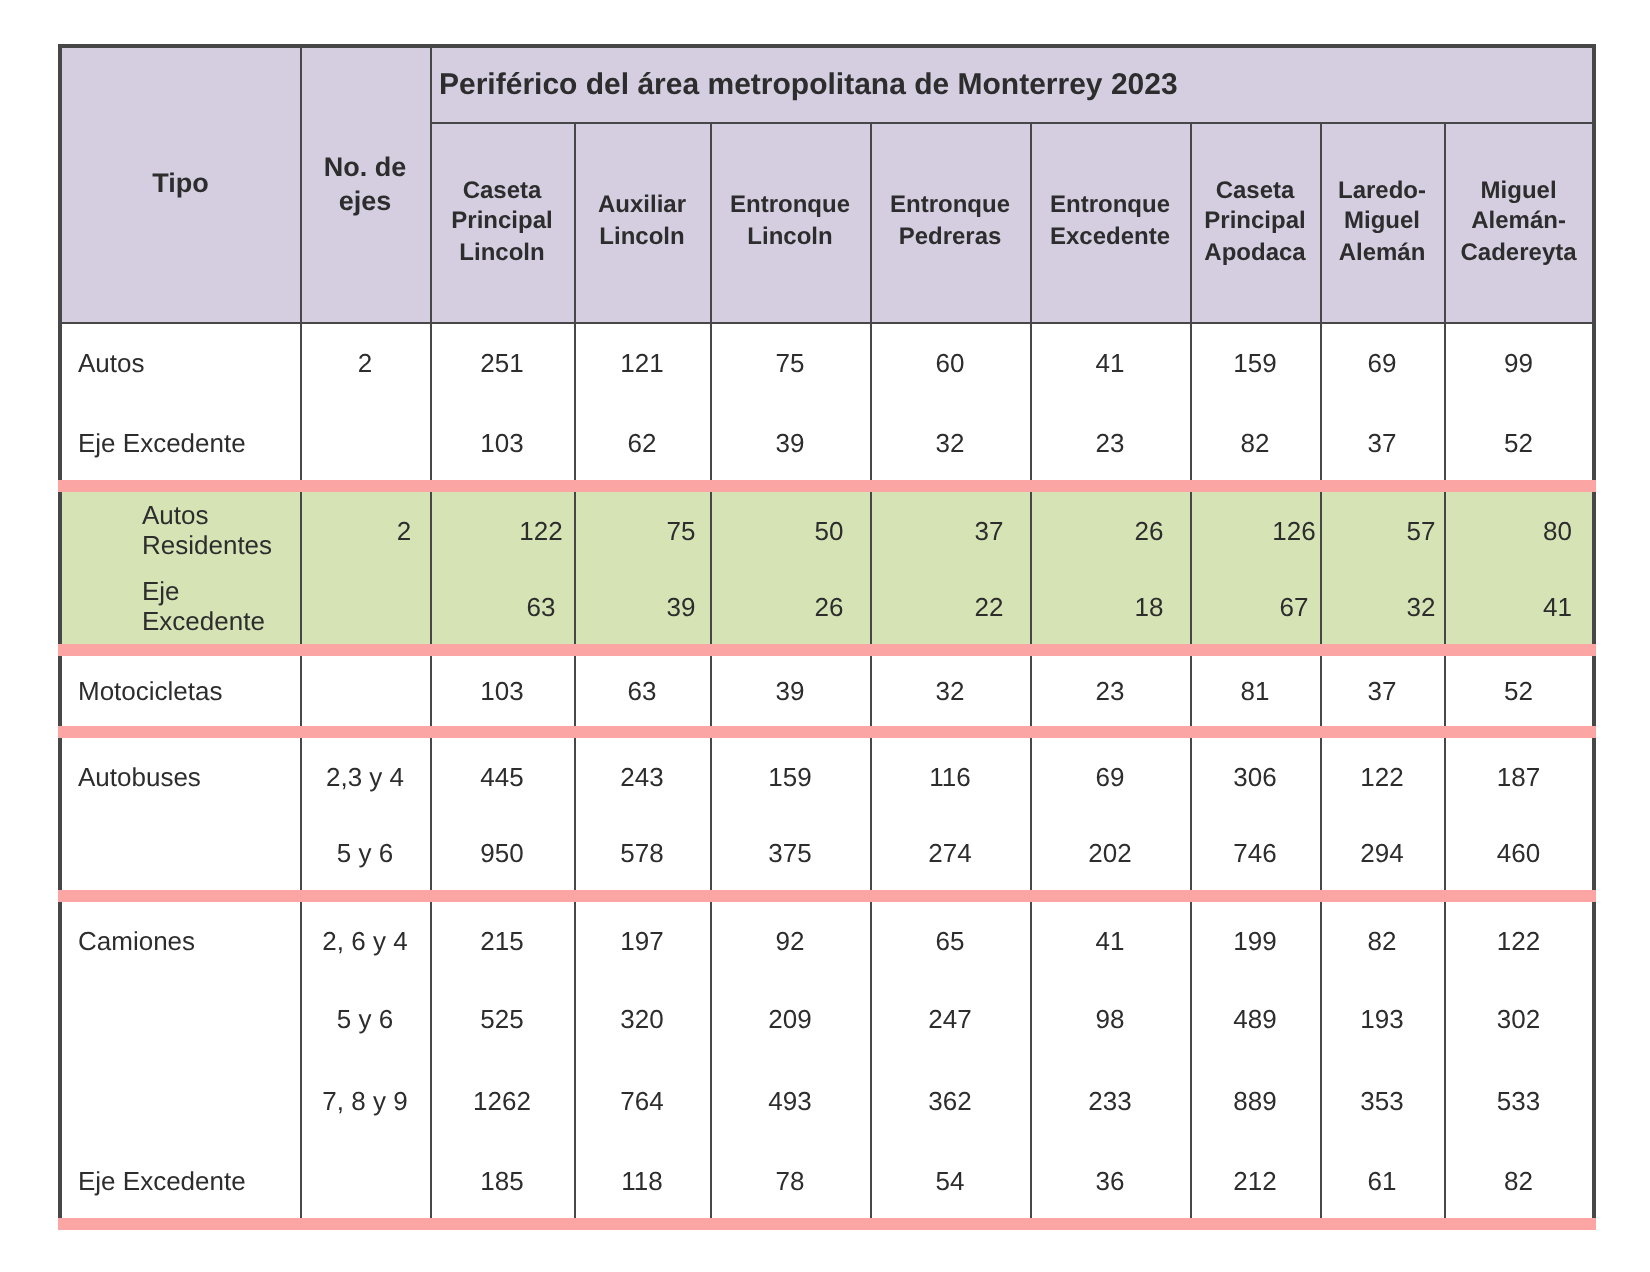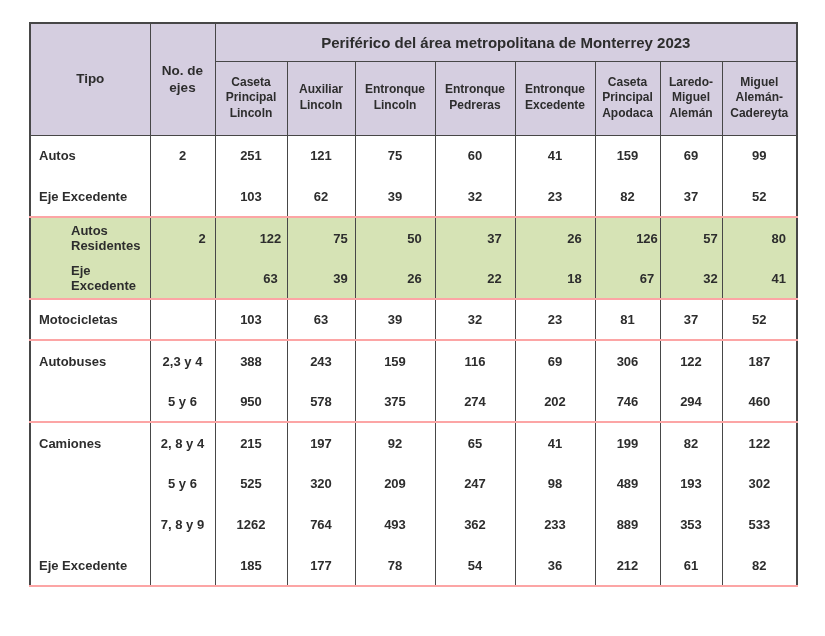--- a/index.html
+++ b/index.html
@@ -25,42 +25,41 @@
     vertical-align: middle;
     overflow: hidden;
   }
   thead th {
     background: #d5cee0;
     font-weight: 700;
   }
   tr.title-row { height: 38px; }
   th.group-title {
     font-size: 15px;
-    text-align: center;
+    text-align: left;
     border-bottom: 1px solid #474747;
     padding: 2px 4px;
   }
-  tr.stations-row { height: 74px; }
+  tr.stations-row { height: 100px; }
   tr.stations-row th {
     font-size: 12px;
     line-height: 1.3;
     padding: 4px 3px;
     text-align: center;
   }
   th.corner {
     font-size: 13.5px;
     text-align: center;
     padding: 2px 4px;
     line-height: 1.3;
   }
   thead { border-bottom: 1px solid #474747; }
   tbody {
     border-top: 1px solid #474747;
-    border-bottom: 2px solid #fca5a5;
-    font-weight: bold;
+    border-bottom: 6px solid #fca5a5;
   }
   tbody tr { height: 41px; }
   td {
     font-size: 13px;
     text-align: center;
     background: #ffffff;
   }
   td.label {
     text-align: left;
     padding-left: 8px;
@@ -168,21 +167,21 @@
         <td>81</td>
         <td>37</td>
         <td>52</td>
       </tr>
     </tbody>
 
     <tbody>
       <tr>
         <td class="label">Autobuses</td>
         <td>2,3 y 4</td>
-        <td>388</td>
+        <td>445</td>
         <td>243</td>
         <td>159</td>
         <td>116</td>
         <td>69</td>
         <td>306</td>
         <td>122</td>
         <td>187</td>
       </tr>
       <tr>
         <td class="label"></td>
@@ -194,21 +193,21 @@
         <td>202</td>
         <td>746</td>
         <td>294</td>
         <td>460</td>
       </tr>
     </tbody>
 
     <tbody>
       <tr>
         <td class="label">Camiones</td>
-        <td>2, 8 y 4</td>
+        <td>2, 6 y 4</td>
         <td>215</td>
         <td>197</td>
         <td>92</td>
         <td>65</td>
         <td>41</td>
         <td>199</td>
         <td>82</td>
         <td>122</td>
       </tr>
       <tr>
@@ -232,21 +231,21 @@
         <td>362</td>
         <td>233</td>
         <td>889</td>
         <td>353</td>
         <td>533</td>
       </tr>
       <tr>
         <td class="label">Eje Excedente</td>
         <td></td>
         <td>185</td>
-        <td>177</td>
+        <td>118</td>
         <td>78</td>
         <td>54</td>
         <td>36</td>
         <td>212</td>
         <td>61</td>
         <td>82</td>
       </tr>
     </tbody>
   </table>
 </div>

